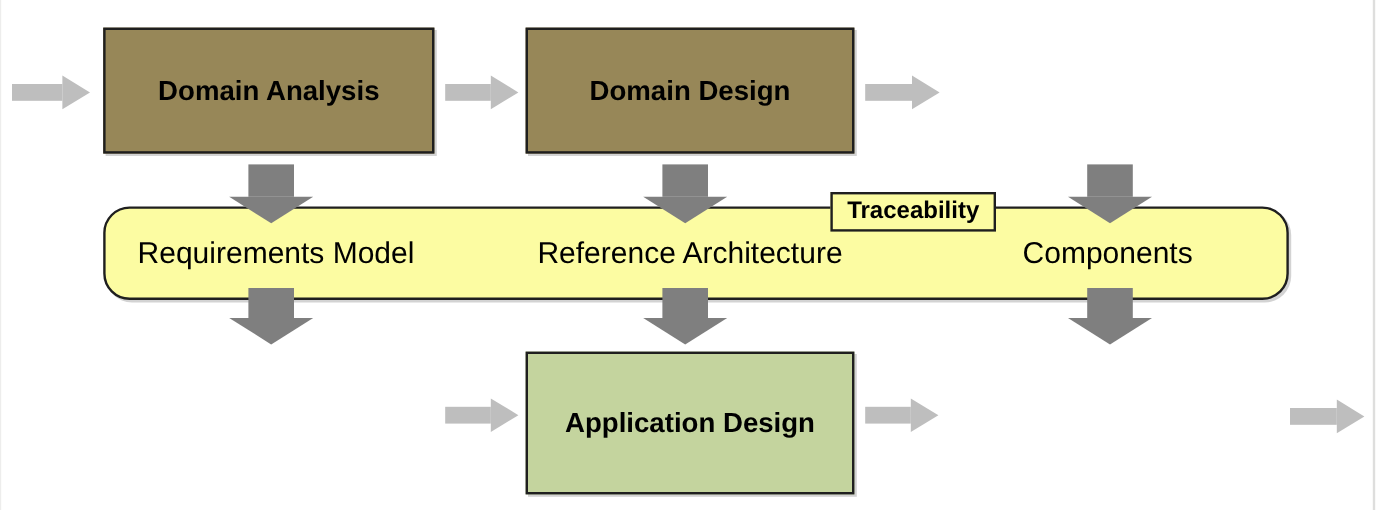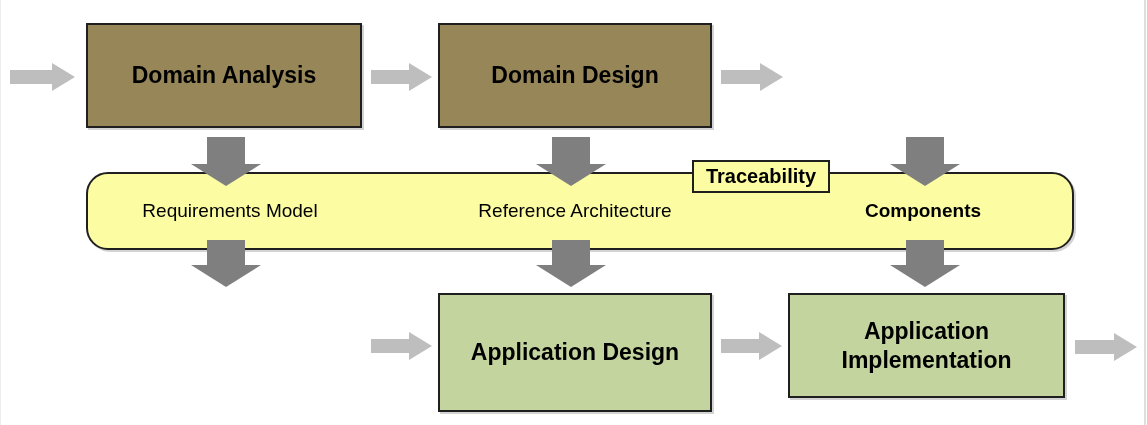--- a/index.html
+++ b/index.html
@@ -66,28 +66,28 @@
     z-index: 1;
   }
   .band-item {
     position: absolute;
     top: 172px;
     height: 78px;
     width: 290px;
     display: flex;
     align-items: center;
     justify-content: center;
-    font-size: 19px;
+    font-size: 25px;
     color: #000000;
     z-index: 4;
     white-space: nowrap;
   }
   .band-item.i0 { left: 85px;  }
   .band-item.i1 { left: 430px; text-align: right; }
-  .band-item.i2 { left: 778px; font-weight: bold; }
+  .band-item.i2 { left: 778px; }
 
   .traceability {
     position: absolute;
     left: 692px;
     top: 160px;
     width: 138px;
     height: 33px;
     background: #FCFCA2;
     border: 2px solid #1f1f1f;
     box-sizing: border-box;
@@ -166,23 +166,20 @@
   <div class="band-item i1">Reference Architecture</div>
   <div class="band-item i2">Components</div>
 
   <div class="traceability">
     <span>Traceability</span>
   </div>
 
   <div class="box app pos-b2">
     <span>Application Design</span>
   </div>
-  <div class="box app pos-b3">
-    <span>Application Implementation</span>
-  </div>
 
   <div class="arrow-right ar-entry">
       <div class="tail"></div>
       <div class="head"></div>
     </div>
   <div class="arrow-right ar-t1">
       <div class="tail"></div>
       <div class="head"></div>
     </div>
   <div class="arrow-right ar-t2">

